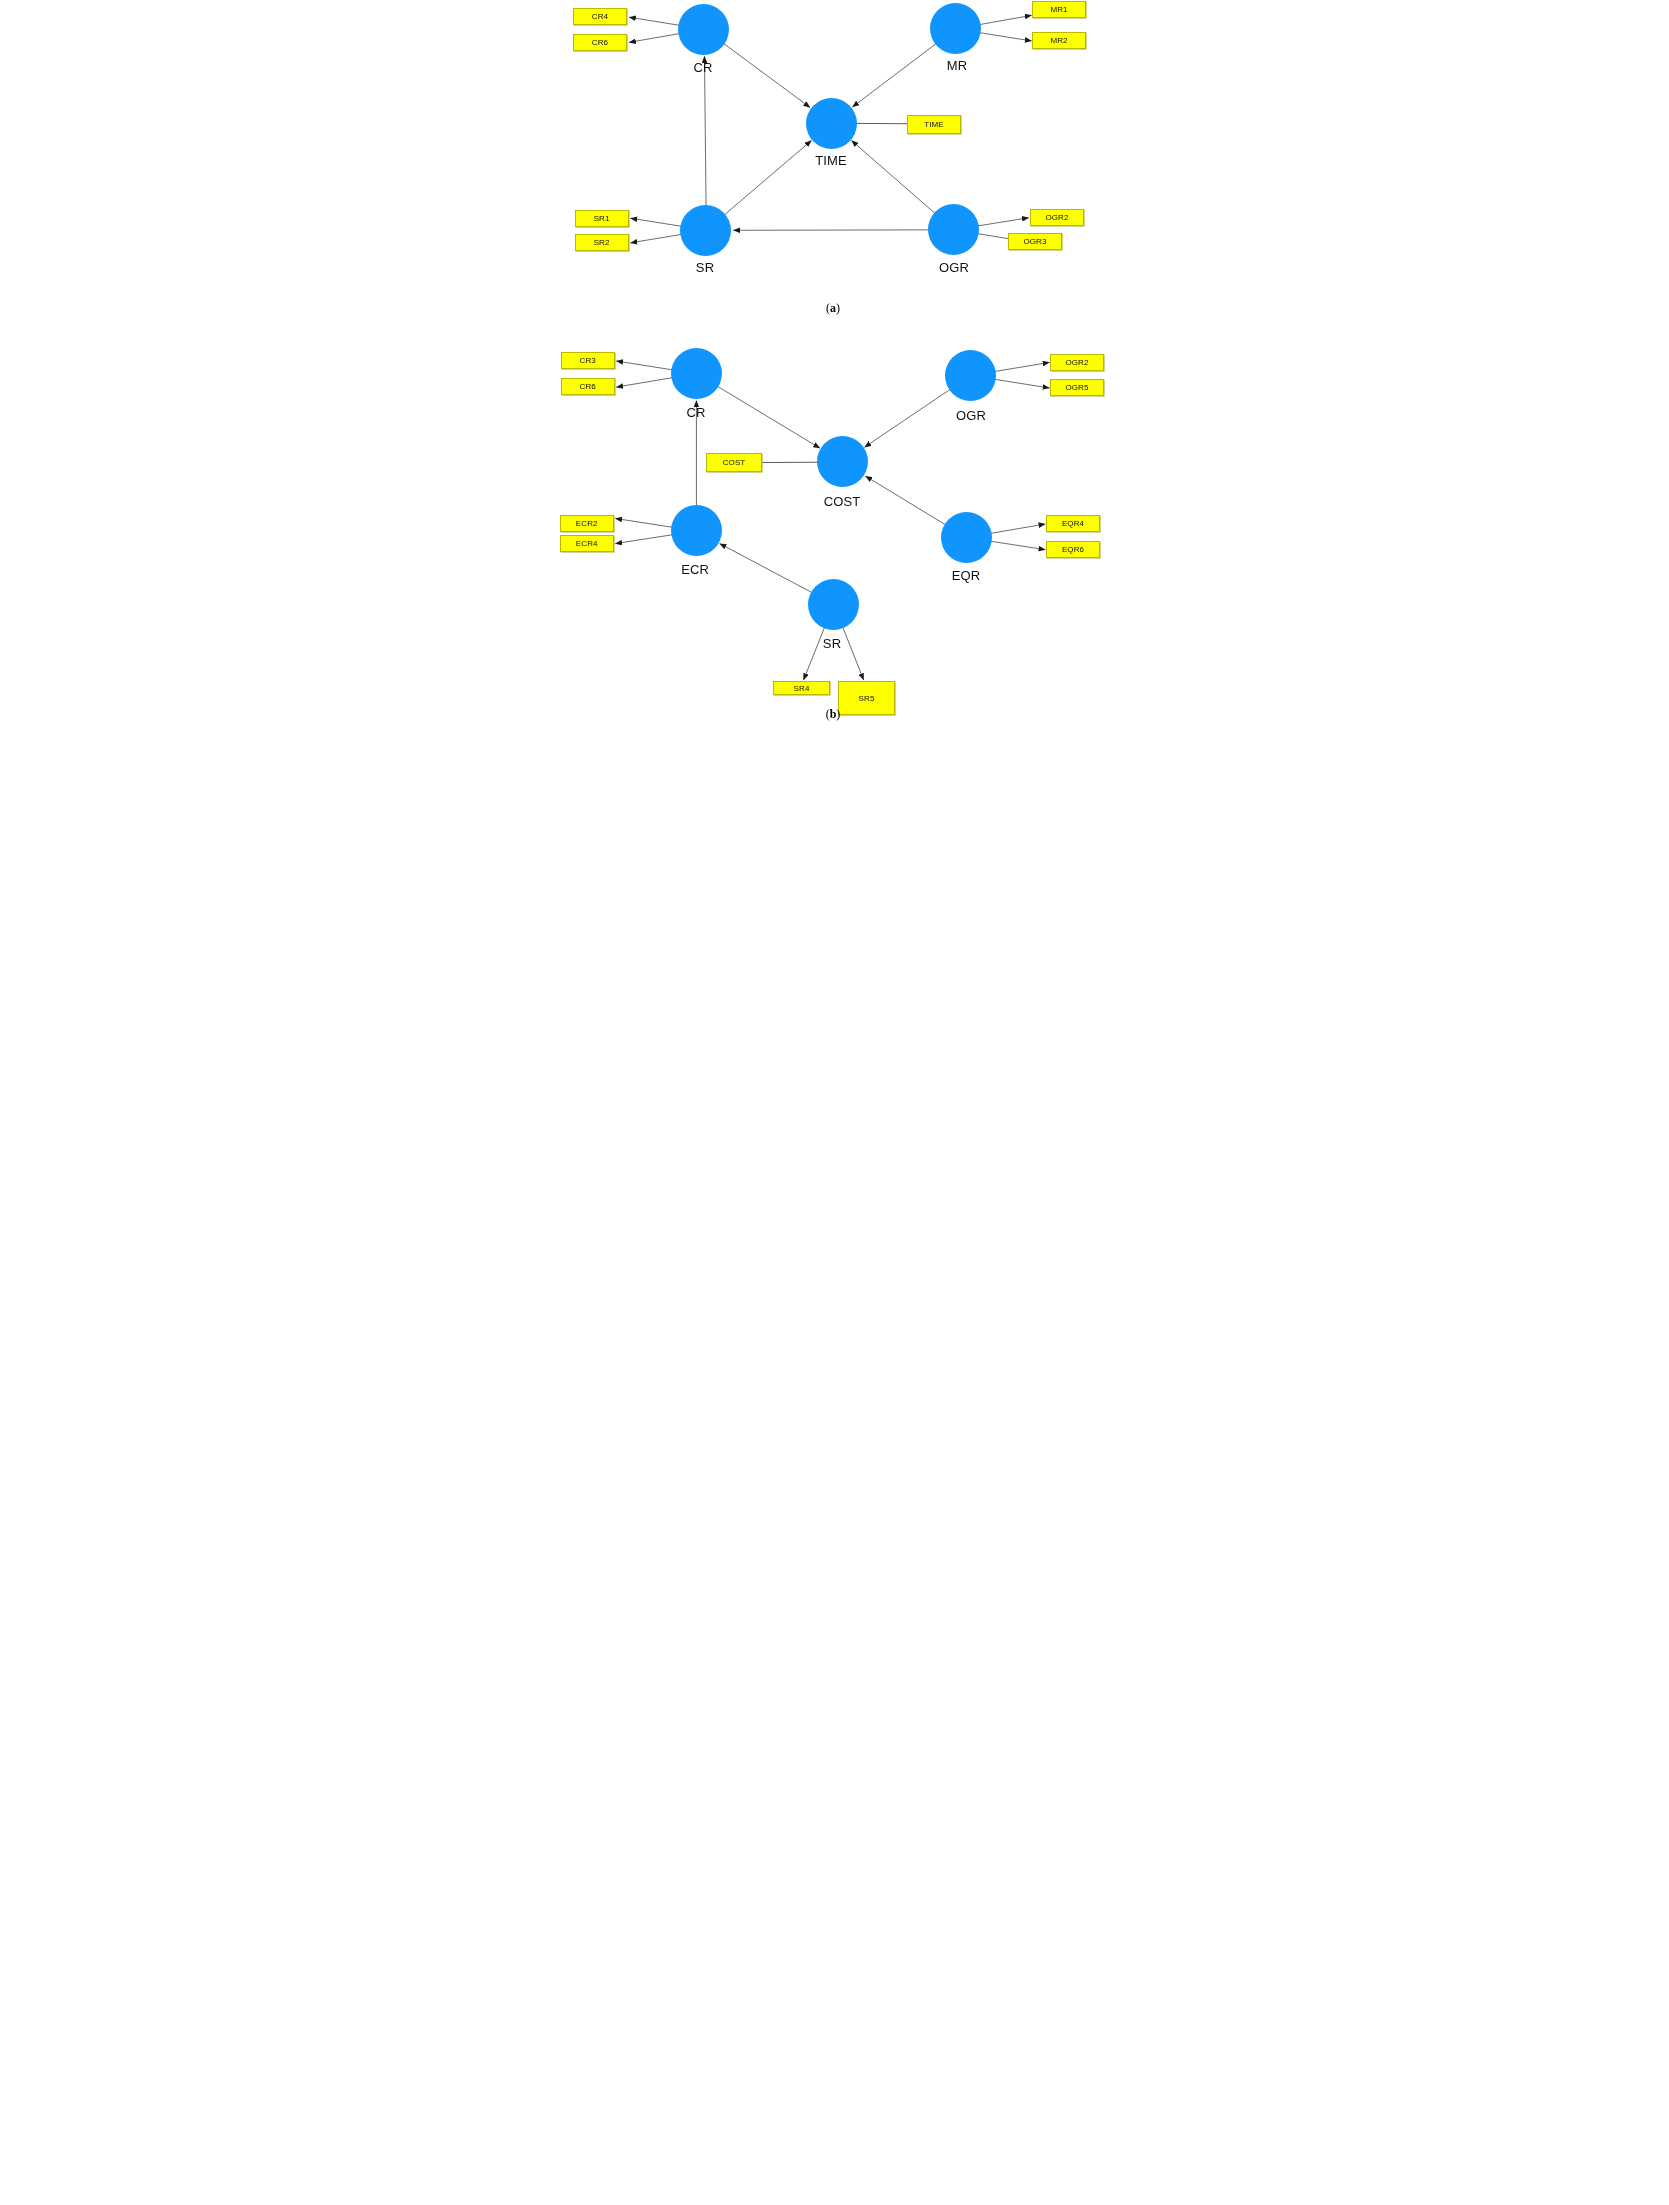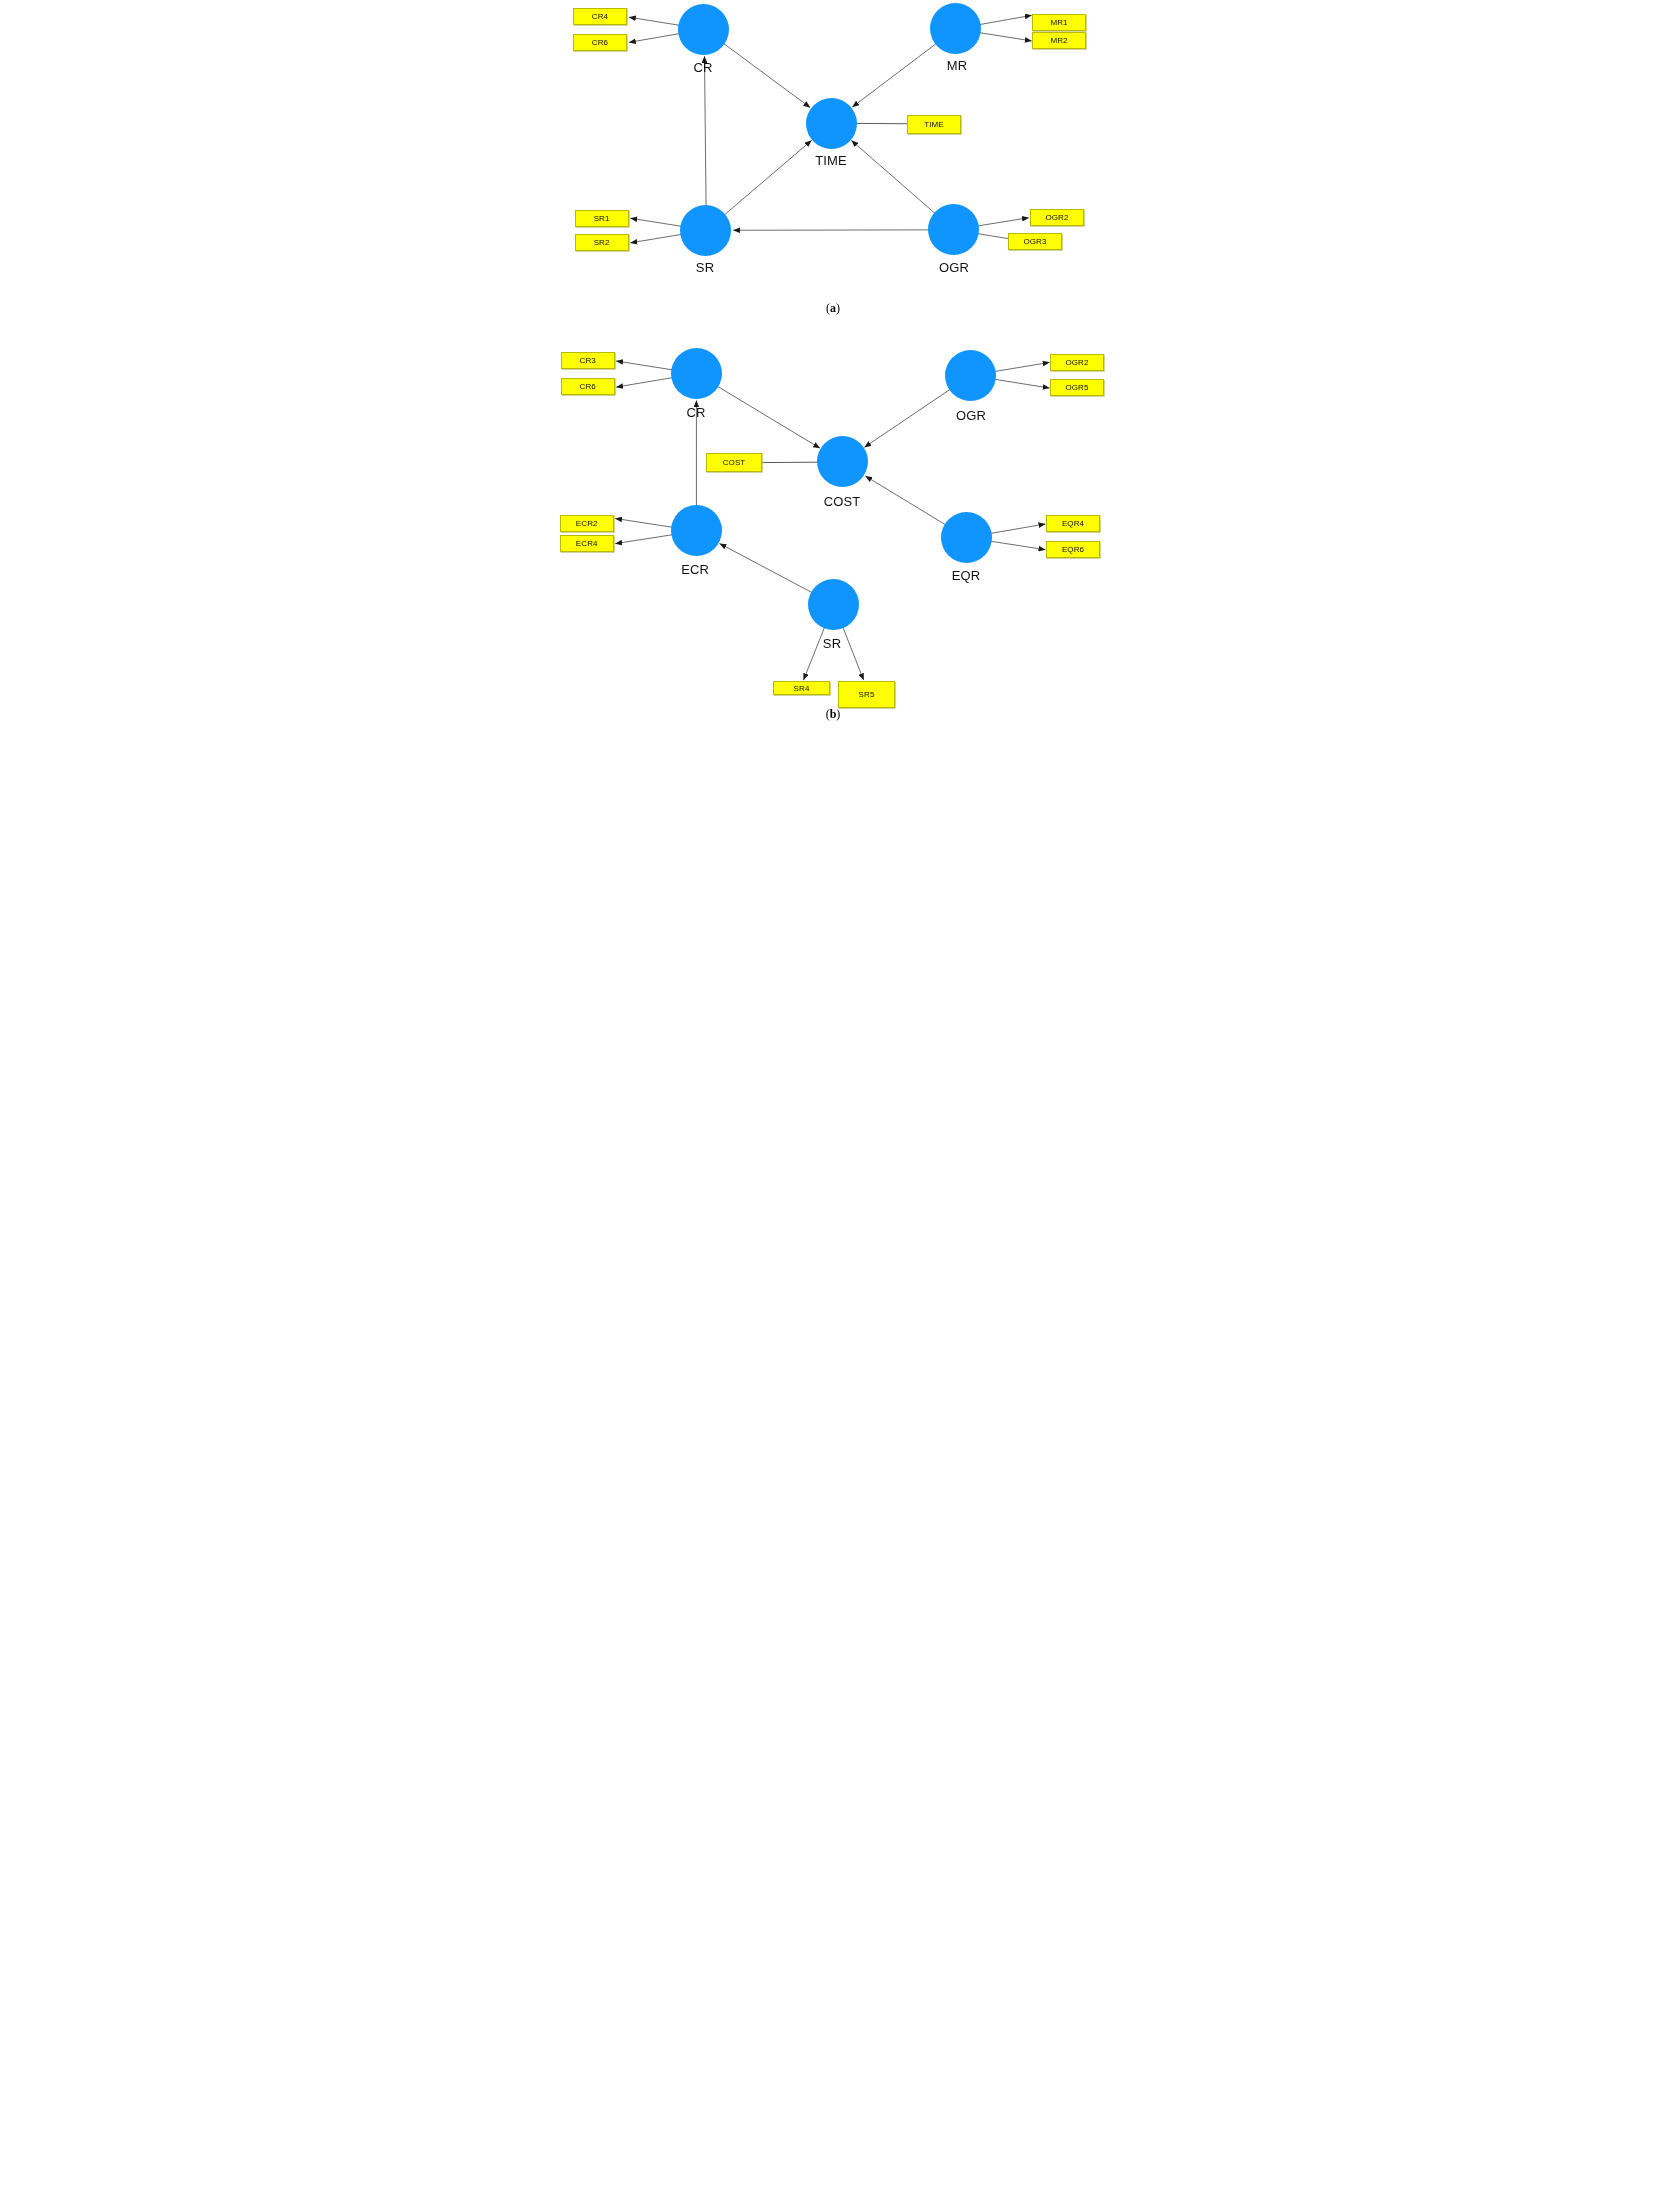--- a/index.html
+++ b/index.html
@@ -80,21 +80,21 @@
     <div class="construct" style="left:372px;top:204px"></div>
 
     <div class="node-label" style="left:147px;top:67px">CR</div>
     <div class="node-label" style="left:401px;top:65px">MR</div>
     <div class="node-label" style="left:275px;top:160px">TIME</div>
     <div class="node-label" style="left:149px;top:267px">SR</div>
     <div class="node-label" style="left:398px;top:267px">OGR</div>
 
     <div class="indicator" style="left:17px;top:8.4px">CR4</div>
     <div class="indicator" style="left:17px;top:34px">CR6</div>
-    <div class="indicator" style="left:476px;top:14px">MR1</div>
+    <div class="indicator" style="left:476px;top:1px">MR1</div>
     <div class="indicator" style="left:476px;top:32px">MR2</div>
     <div class="indicator" style="left:351px;top:115px;height:18.6px">TIME</div>
     <div class="indicator" style="left:18.6px;top:210px">SR1</div>
     <div class="indicator" style="left:18.6px;top:234px">SR2</div>
     <div class="indicator" style="left:474px;top:209px">OGR2</div>
     <div class="indicator" style="left:452px;top:233px">OGR3</div>
 
     <div class="caption" style="left:277px;top:308px"><span>(</span><b>a</b><span>)</span></div>
   </div>
 
@@ -145,19 +145,19 @@
     <div class="indicator" style="left:4.7px;top:11.2px">CR3</div>
     <div class="indicator" style="left:4.7px;top:37px">CR6</div>
     <div class="indicator" style="left:494px;top:12.6px">OGR2</div>
     <div class="indicator" style="left:494px;top:38px">OGR5</div>
     <div class="indicator" style="left:150px;top:112px;width:56px;height:18.6px">COST</div>
     <div class="indicator" style="left:3.7px;top:174px">ECR2</div>
     <div class="indicator" style="left:3.7px;top:194px">ECR4</div>
     <div class="indicator" style="left:490px;top:174px">EQR4</div>
     <div class="indicator" style="left:490px;top:200px">EQR6</div>
     <div class="indicator" style="left:217px;top:340px;width:57px;height:14px">SR4</div>
-    <div class="indicator" style="left:282px;top:340px;width:57px;height:27px">SR5</div>
+    <div class="indicator" style="left:282px;top:340px;width:57px;height:34px">SR5</div>
 
     <div class="caption" style="left:277px;top:373px"><span>(</span><b>b</b><span>)</span></div>
   </div>
 
 </div>
 
 
 </body></html>

